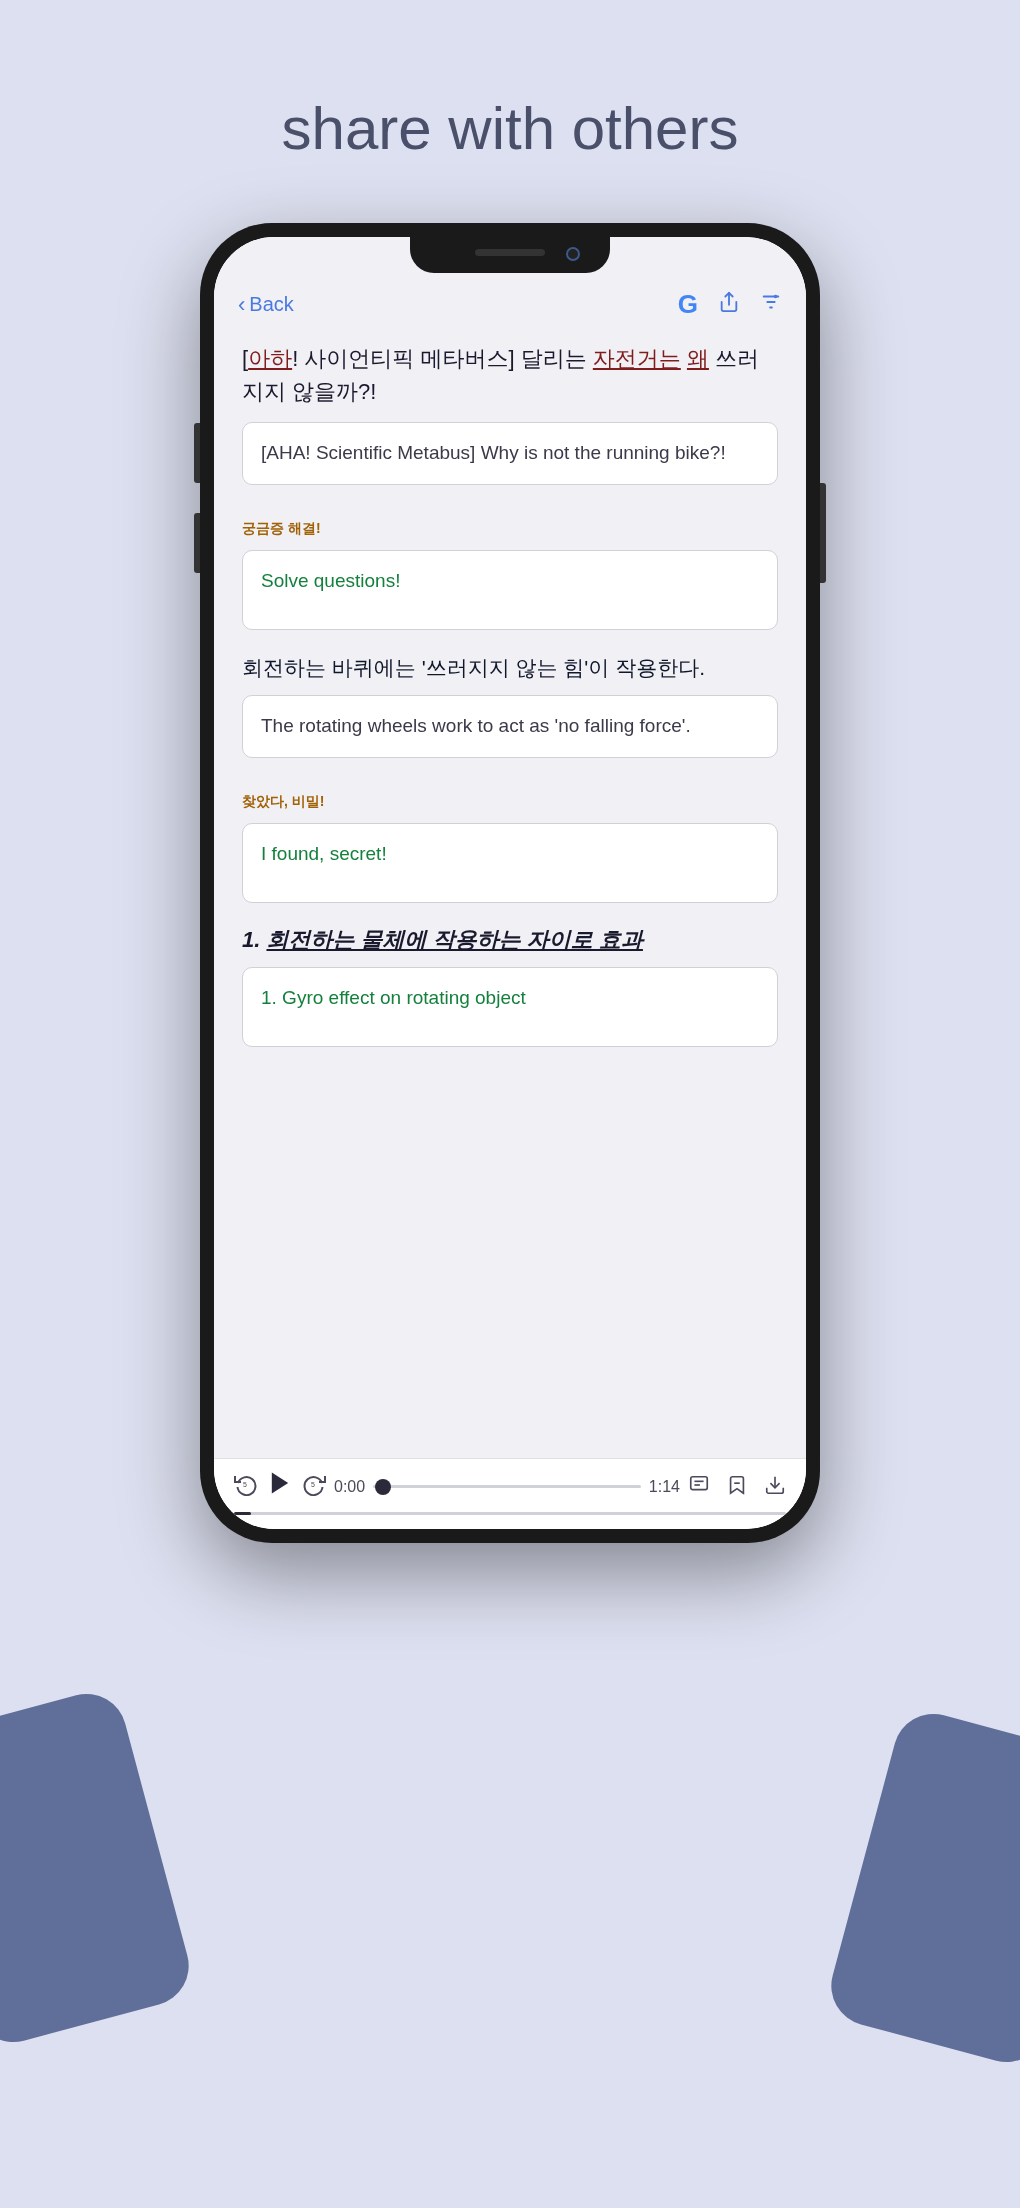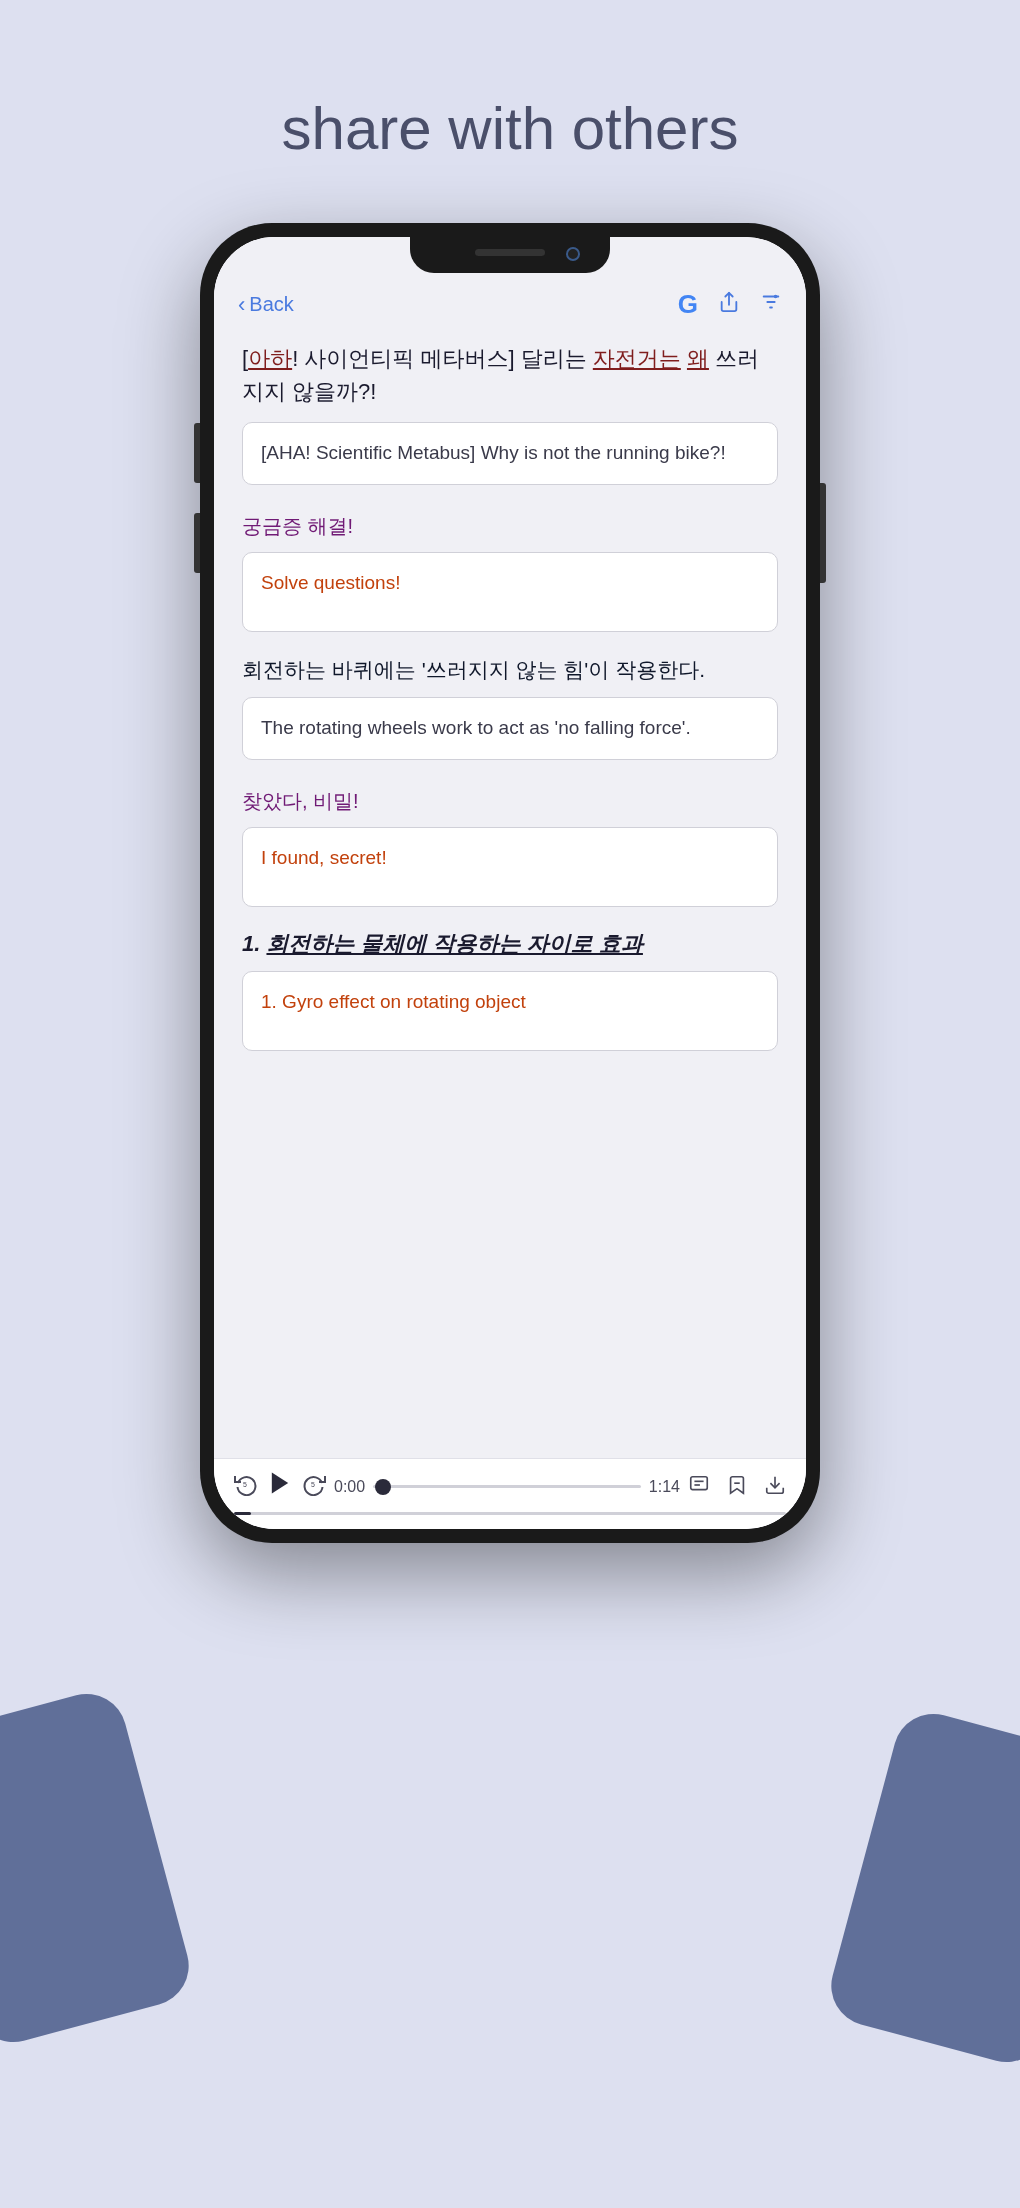--- a/index.html
+++ b/index.html
@@ -222,39 +222,39 @@
 
     
     .translation-box {
       background: white;
       border: 1.5px solid #d0d0d8;
       border-radius: 10px;
       padding: 16px 18px;
       font-size: 19px;
       color: #3a3a4a;
       line-height: 1.5;
-      margin-bottom: 28px;
+      margin-bottom: 35px;
     }
 
     
     .section-heading {
-      font-size: 20px;
-      font-weight: 400;
-      color: #701a75;
+      font-size: 14px;
+      font-weight: 700;
+      color: #a16207;
       margin-bottom: 12px;
     }
 
     
     .content-box {
       background: white;
       border: 1.5px solid #d0d0d8;
       border-radius: 10px;
       padding: 16px 18px;
       font-size: 19px;
-      color: #c2410c;
+      color: #15803d;
       line-height: 1.5;
       margin-bottom: 22px;
       min-height: 80px;
     }
 
     
     .korean-body {
       font-size: 21px;
       color: #0f172a;
       line-height: 1.5;

